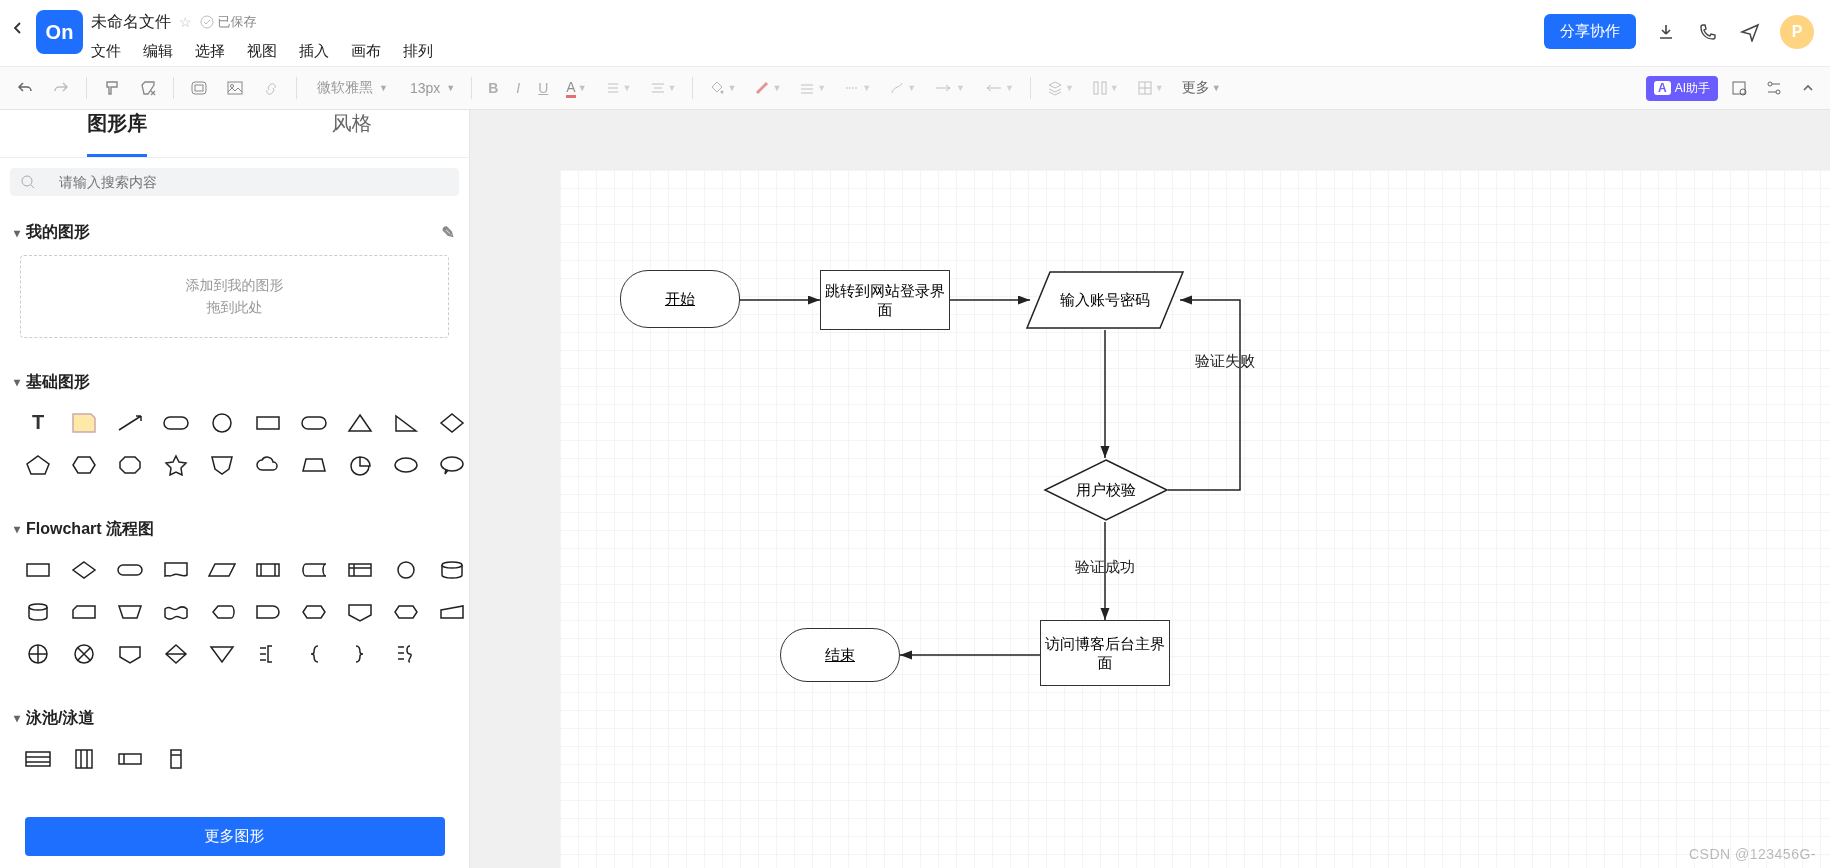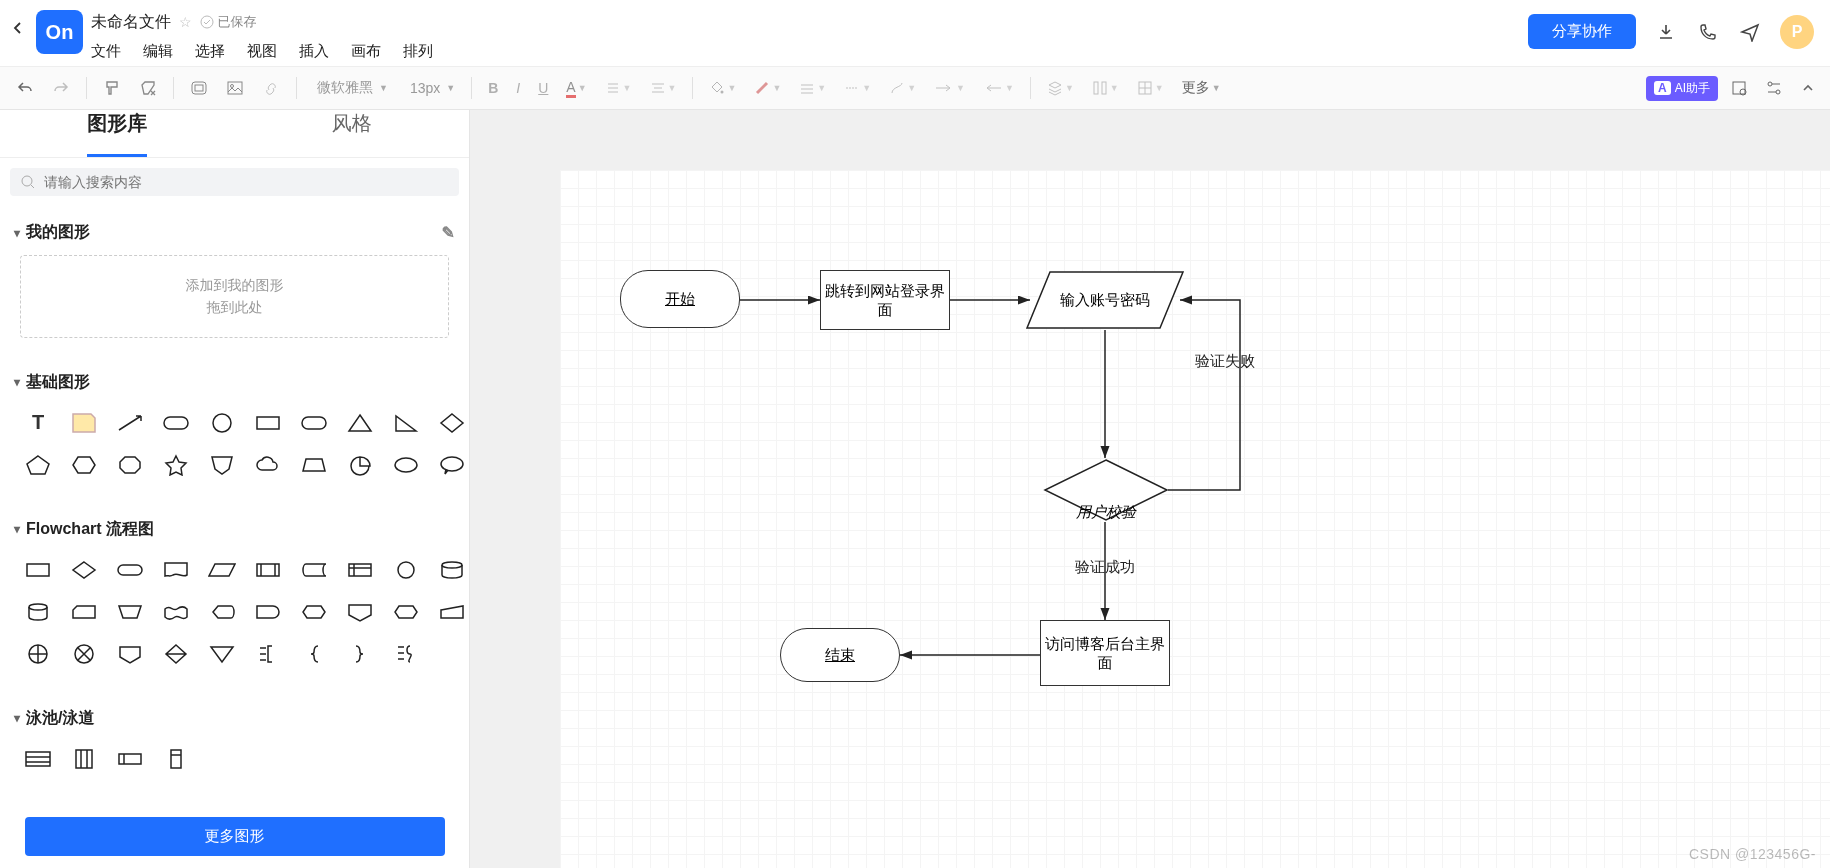--- a/index.html
+++ b/index.html
@@ -8,53 +8,53 @@
 .back-btn { width:20px; height:20px; display:flex; align-items:center; justify-content:center; cursor:pointer; margin-top:10px; color:#333; }
 .logo { width:47px; height:44px; background:#1f6fff; border-radius:8px; color:#fff; font-weight:bold; font-size:20px; display:flex; align-items:center; justify-content:center; margin-top:2px; }
 .title-block { display:flex; flex-direction:column; }
 .title-row { display:flex; align-items:center; gap:8px; height:28px; }
 .doc-title { font-size:16px; color:#222; }
 .star-icon { color:#bbb; font-size:14px; cursor:pointer; }
 .saved { display:flex; align-items:center; gap:4px; color:#888; font-size:13px; }
 .menu-row { display:flex; gap:22px; padding-top:6px; }
 .menu-row span { font-size:15px; color:#222; cursor:pointer; }
 .top-right { margin-left:auto; display:flex; align-items:center; gap:18px; margin-top:6px; }
-.share-btn { background:#1f6fff; color:#fff; border:none; border-radius:6px; padding:8px 24px; font-size:15px; cursor:pointer; }
+.share-btn { background:#1f6fff; color:#fff; border:none; border-radius:6px; padding:8px 16px; font-size:15px; cursor:pointer; }
 .icon-btn { width:24px; height:24px; display:flex; align-items:center; justify-content:center; color:#444; cursor:pointer; }
 .avatar { width:34px; height:34px; border-radius:50%; background:#ffd480; color:#fff; display:flex; align-items:center; justify-content:center; font-weight:bold; }
 .toolbar { height:44px; background:#fafafa; border-top:1px solid #eee; border-bottom:1px solid #e5e5e5; display:flex; align-items:center; padding:0 10px; gap:6px; font-size:14px; color:#666; }
 .tb-item { padding:4px 6px; cursor:pointer; display:flex; align-items:center; gap:2px; }
 .tb-sep { width:1px; height:22px; background:#e0e0e0; margin:0 4px; }
 .tb-text { color:#999; font-size:14px; padding:0 4px; }
 .caret-d { font-size:9px; color:#aaa; }
 .toolbar-right { margin-left:auto; display:flex; align-items:center; gap:10px; }
 .ai-badge { background:#6b5cff; color:#fff; font-size:12px; padding:4px 8px; border-radius:4px; display:flex; align-items:center; gap:4px; }
 .ai-badge .a { background:#fff; color:#6b5cff; border-radius:3px; padding:0 4px; font-weight:bold; }
 .main { flex:1; display:flex; overflow:hidden; }
 .sidebar { width:470px; min-width:470px; border-right:1px solid #e5e5e5; display:flex; flex-direction:column; background:#fff; }
 .tabs { display:flex; height:48px; border-bottom:1px solid #eee; }
 .tab { flex:1; display:flex; justify-content:center; font-size:20px; color:#666; cursor:pointer; }
 .tab.active { color:#222; font-weight:600; }
 .tab.active .tab-label { border-bottom:3px solid #1f6fff; padding-bottom:6px; }
-.search-box { margin:10px 10px; display:flex; align-items:center; background:#f2f3f5; border-radius:4px; padding:6px 10px; gap:8px; color:#999; }
+.search-box { margin:10px 10px; display:flex; align-items:center; background:#f2f3f5; border-radius:4px; padding:6px 10px; gap:23px; color:#999; }
 .search-box input { border:none; background:transparent; outline:none; font-size:14px; flex:1; color:#333; }
 .section { padding:8px 14px; }
 .sec-head { display:flex; align-items:center; gap:6px; font-size:16px; font-weight:600; color:#222; padding:8px 0; cursor:pointer; }
 .sec-head .chev { font-size:12px; color:#666; }
 .sec-head .pencil { margin-left:auto; color:#888; font-size:16px; cursor:pointer; }
 .dropzone { border:1px dashed #ccc; border-radius:4px; padding:18px; text-align:center; color:#999; font-size:14px; line-height:1.6; margin:4px 6px 10px; }
 .shape-grid { display:grid; grid-template-columns:repeat(10, 1fr); gap:10px; padding:6px 6px 14px; }
 .shape-cell { width:36px; height:32px; display:flex; align-items:center; justify-content:center; color:#333; cursor:pointer; }
 .shape-cell svg { width:28px; height:22px; stroke:#222; fill:none; stroke-width:1.5; }
 .more-btn { margin:10px auto 12px; background:#1f6fff; color:#fff; border:none; border-radius:4px; padding:10px 0; font-size:15px; cursor:pointer; width:420px; display:block; }
 .canvas-wrap { flex:1; background:#f0f0f0; position:relative; overflow:hidden; }
 .canvas { position:absolute; left:90px; top:60px; width:1640px; height:900px; background:#fff; background-image:linear-gradient(#f4f4f4 1px, transparent 1px), linear-gradient(90deg,#f4f4f4 1px,transparent 1px); background-size:18px 18px; }
 .node { position:absolute; border:1.5px solid #333; background:#fff; display:flex; align-items:center; justify-content:center; text-align:center; font-size:15px; line-height:1.3; padding:4px; }
 .node.term { border-radius:28px;text-decoration:underline; }
-.diamond { position:absolute; display:flex; align-items:flex-end; justify-content:center;font-style:italic; }
+.diamond { position:absolute; display:flex; align-items:center; justify-content:center; }
 .diamond .shape { position:absolute; width:100%; height:100%; }
 .diamond .txt { position:relative; z-index:1; font-size:15px; }
 .parallelogram { position:absolute; display:flex; align-items:center; justify-content:center; text-align:center; }
 .parallelogram svg { position:absolute; width:100%; height:100%; }
 .parallelogram .txt { position:relative; z-index:1; font-size:15px; line-height:1.3; }
 .edge-label { position:absolute; font-size:15px; color:#222; background:transparent; }
 .watermark { position:absolute; right:14px; bottom:6px; color:rgba(0,0,0,0.28); font-size:14px; letter-spacing:0.5px; }
 .sidebar-scroll { flex:1; overflow-y:auto; }
 </style>
 </head>

